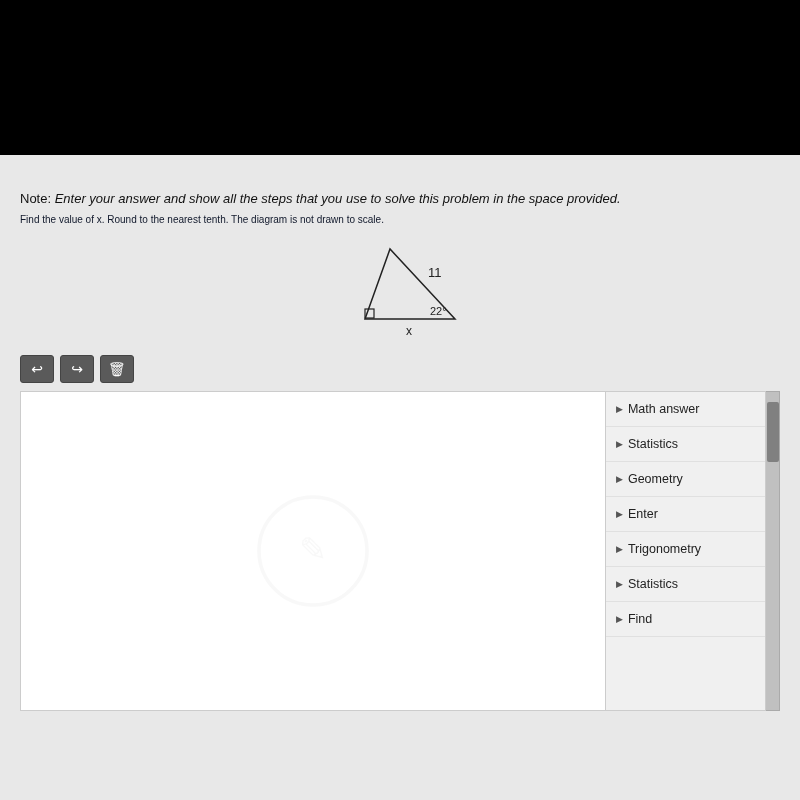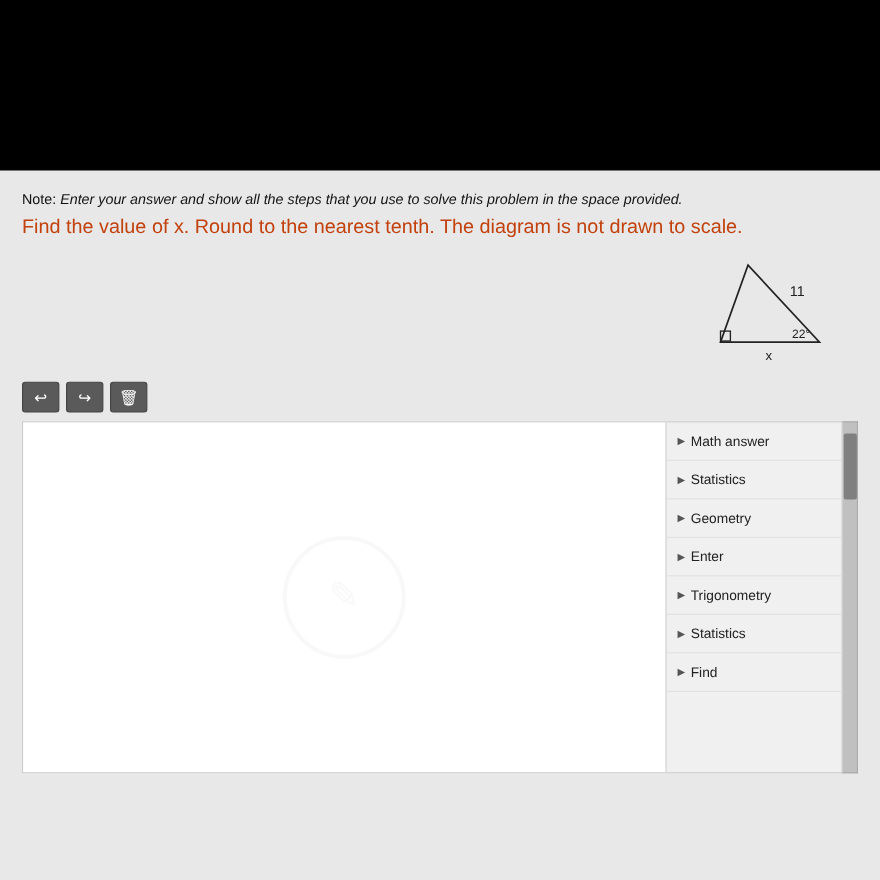--- a/index.html
+++ b/index.html
@@ -14,43 +14,43 @@
     .top-black {
       width: 800px;
       height: 155px;
       background: #000;
     }
 
     .main-area {
       width: 800px;
       height: 645px;
       background: #e8e8e8;
-      padding: 18px 20px 10px 20px;
+      padding: 36px 20px 10px 20px;
     }
 
     .note-text {
       font-size: 13px;
       color: #111;
       margin-bottom: 8px;
       font-style: italic;
       font-weight: normal;
     }
     .note-text span.normal {
       font-style: normal;
     }
 
     .question-text {
-      font-size: 18px;
-      color: #c2410c;
+      font-size: 10px;
+      color: #0f172a;
       margin-bottom: 14px;
     }
 
     .diagram-area {
       display: flex;
-      justify-content: flex-end;
+      justify-content: center;
       margin-bottom: 16px;
     }
 
     .triangle-svg {
       width: 180px;
       height: 100px;
     }
 
     .toolbar {
       display: flex;

